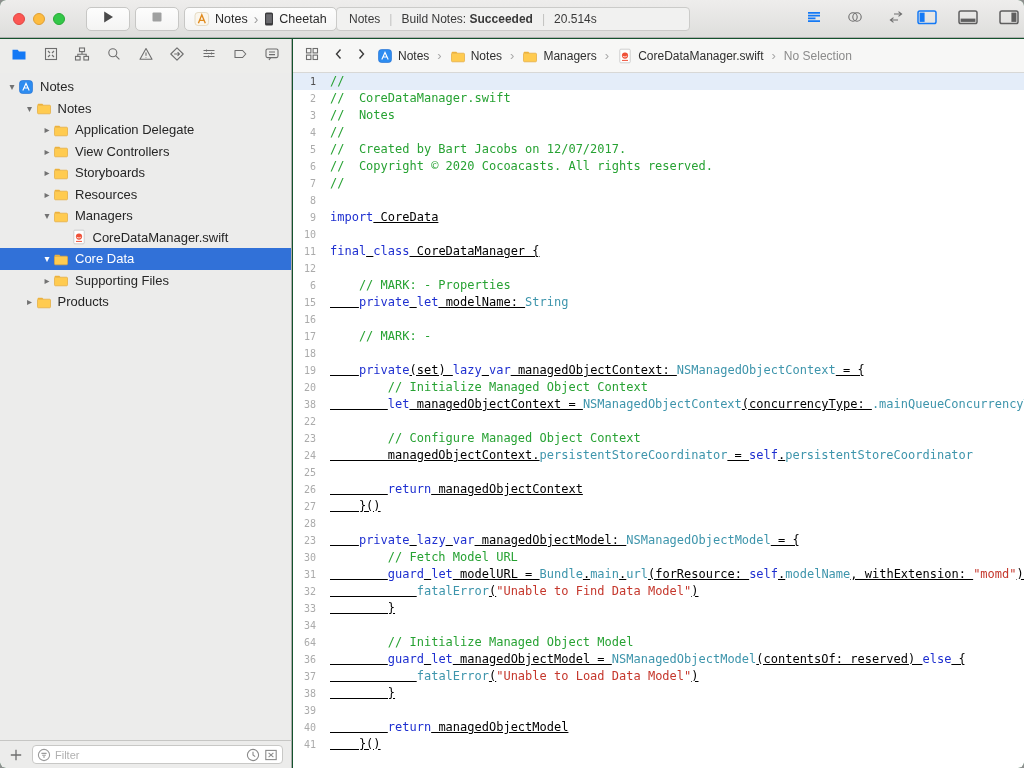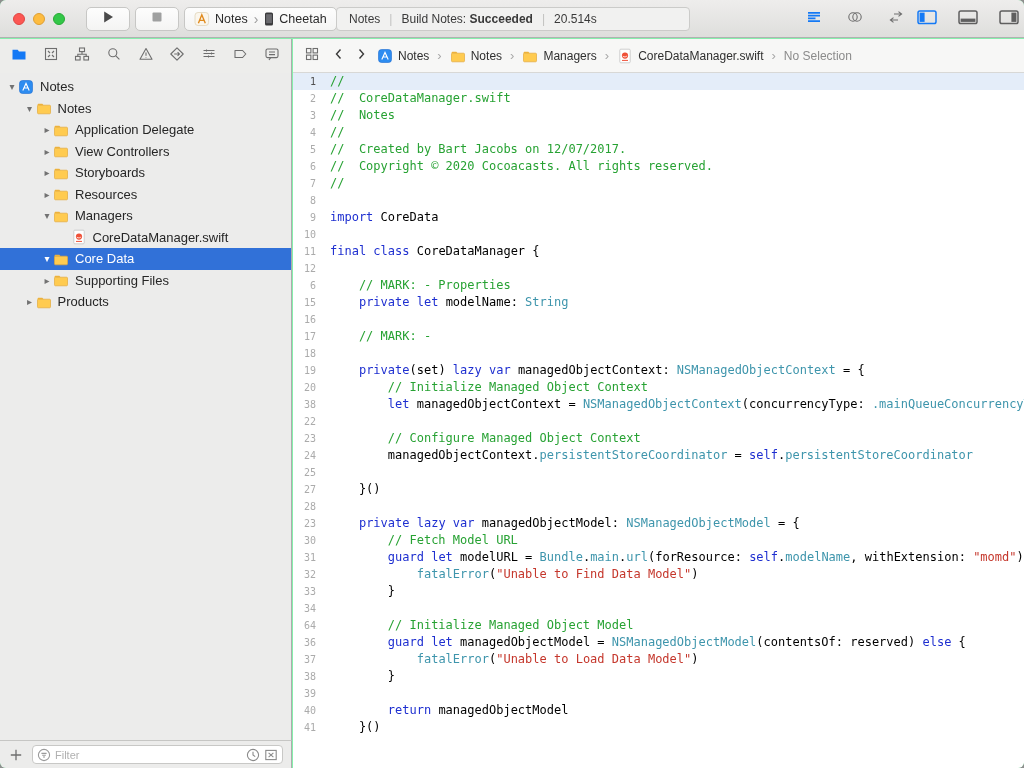--- a/index.html
+++ b/index.html
@@ -1,17 +1,17 @@
 <!DOCTYPE html>
 <html style="--k: #1e2fd0; --c: #27a233; --t: #3e95ac; --str: #c5372c; --p: #000000;"><head>
 <meta charset="utf-8">
 <style>
   * { margin:0; padding:0; box-sizing:border-box; }
   html,body { width:1024px; height:768px; background:#8e8e8e; font-family:"Liberation Sans", sans-serif; }
-  .window { position:relative; width:1024px; height:768px; border-radius:6px; overflow:hidden; background:#86efac; }
+  .window { position:relative; width:1024px; height:768px; border-radius:6px; overflow:hidden; background:#14532d; }
 
   
   .toolbar { position:absolute; left:0; top:0; width:1024px; height:38px;
              background:linear-gradient(#eeedec,#dededc); border-bottom:1px solid #b1b1b1; }
   .traffic { position:absolute; left:13px; top:13px; display:flex; gap:8px; }
   .tl { width:12px; height:12px; border-radius:50%; }
   .tl-close { background:#fc5753; border:0.5px solid #df4744; }
   .tl-min   { background:#fdbc40; border:0.5px solid #de9f34; }
   .tl-zoom  { background:#33c748; border:0.5px solid #27aa35; }
   .tb-btn { position:absolute; top:7px; height:24px; background:linear-gradient(#fdfdfd,#f4f4f3);
@@ -60,21 +60,21 @@
   .filter-field input::placeholder { color:#b0b0b0; }
 
   
   .editor { position:absolute; left:293px; top:73px; width:731px; height:695px; background:#fff; overflow:hidden; }
   .code-line { height:17px; display:flex; font-family:"DejaVu Sans Mono", monospace; font-size:12px; line-height:17px; }
   .code-line.hl { background:#e4edf9; }
   .ln { width:37px; flex:none; text-align:right; padding-right:14px; font-size:10px; color:#abahab; color:#ababab; }
   .code-line.hl .ln { color:#4f4f4f; }
   .src { flex:1; white-space:pre; overflow:hidden; }
   .tok-k { color:var(--k); } .tok-c { color:var(--c); } .tok-t { color:var(--t); }
-  .tok-str { color:var(--str); } .tok-p { color:var(--p); }
+  .tok-str { color:var(--str); } .tok-p { color:var(--p);text-decoration:underline; }
 </style>
 </head>
 <body>
 
 <div class="window">
 
   <div class="toolbar">
     <div class="traffic">
       <span class="tl tl-close"></span>
       <span class="tl tl-min"></span>
@@ -513,20 +513,24 @@
       </div>
       <div class="code-line">
         <span class="ln">24</span>
         <span class="src"><span class="tok-p">        managedObjectContext.</span><span class="tok-t">persistentStoreCoordinator</span><span class="tok-p"> = </span><span class="tok-k">self</span><span class="tok-p">.</span><span class="tok-t">persistentStoreCoordinator</span></span>
       </div>
       <div class="code-line">
         <span class="ln">25</span>
         <span class="src"></span>
       </div>
       <div class="code-line">
+        <span class="ln">26</span>
+        <span class="src"><span class="tok-p">        </span><span class="tok-k">return</span><span class="tok-p"> managedObjectContext</span></span>
+      </div>
+      <div class="code-line">
         <span class="ln">27</span>
         <span class="src"><span class="tok-p">    }()</span></span>
       </div>
       <div class="code-line">
         <span class="ln">28</span>
         <span class="src"></span>
       </div>
       <div class="code-line">
         <span class="ln">23</span>
         <span class="src"><span class="tok-p">    </span><span class="tok-k">private</span><span class="tok-p"> </span><span class="tok-k">lazy</span><span class="tok-p"> </span><span class="tok-k">var</span><span class="tok-p"> managedObjectModel: </span><span class="tok-t">NSManagedObjectModel</span><span class="tok-p"> = {</span></span>

